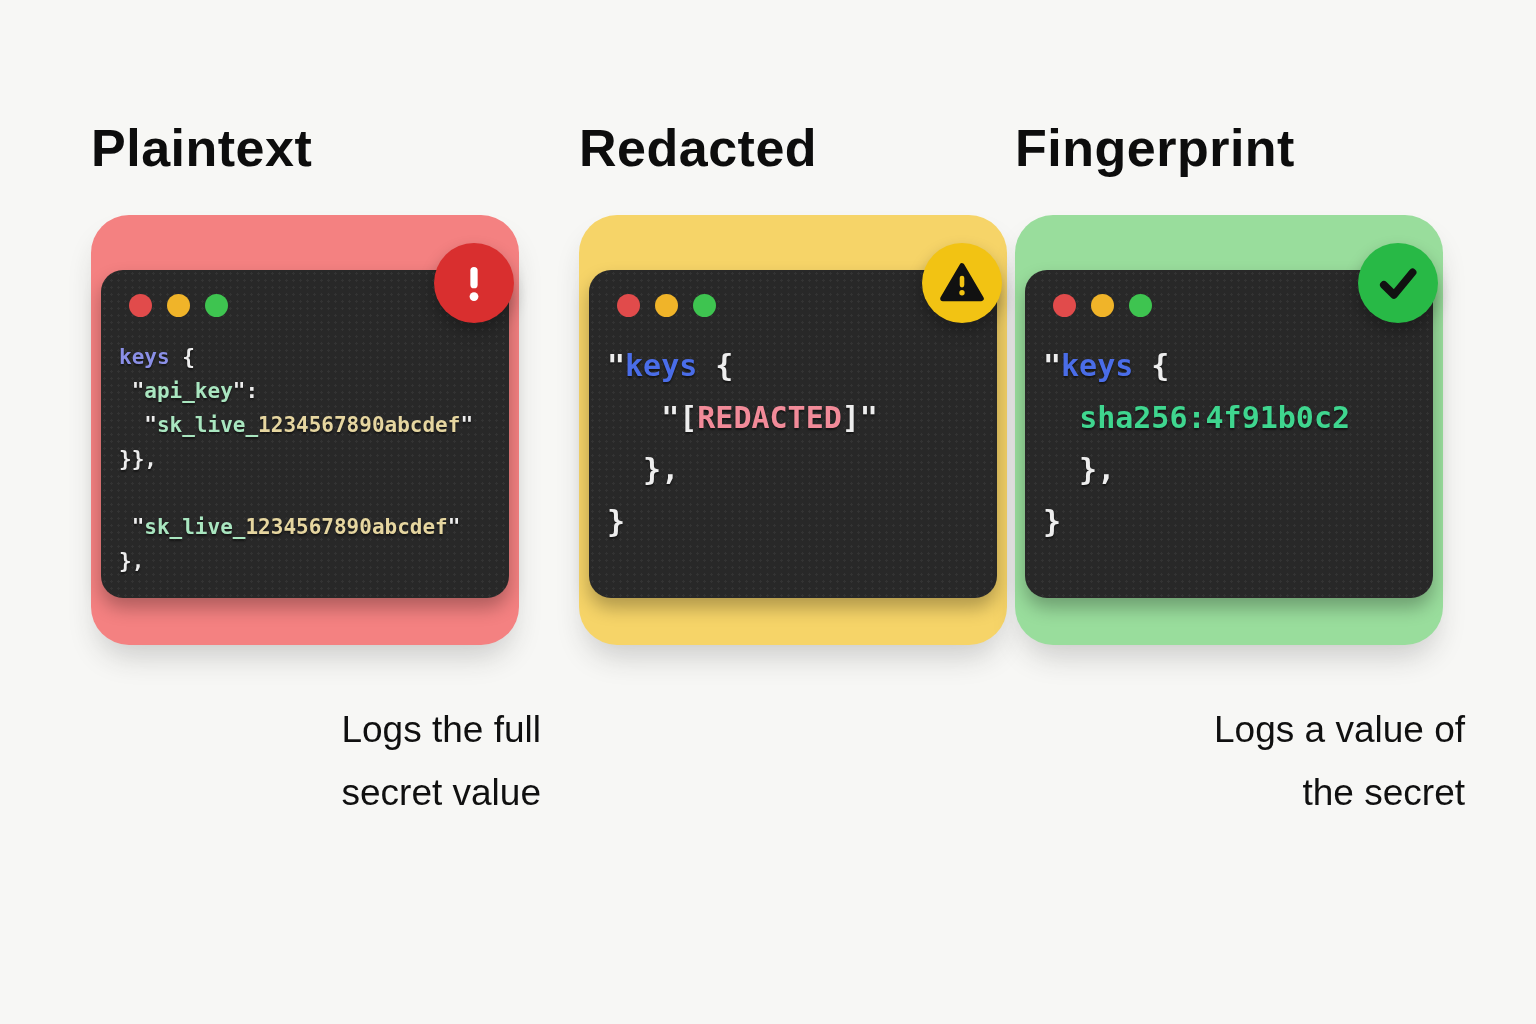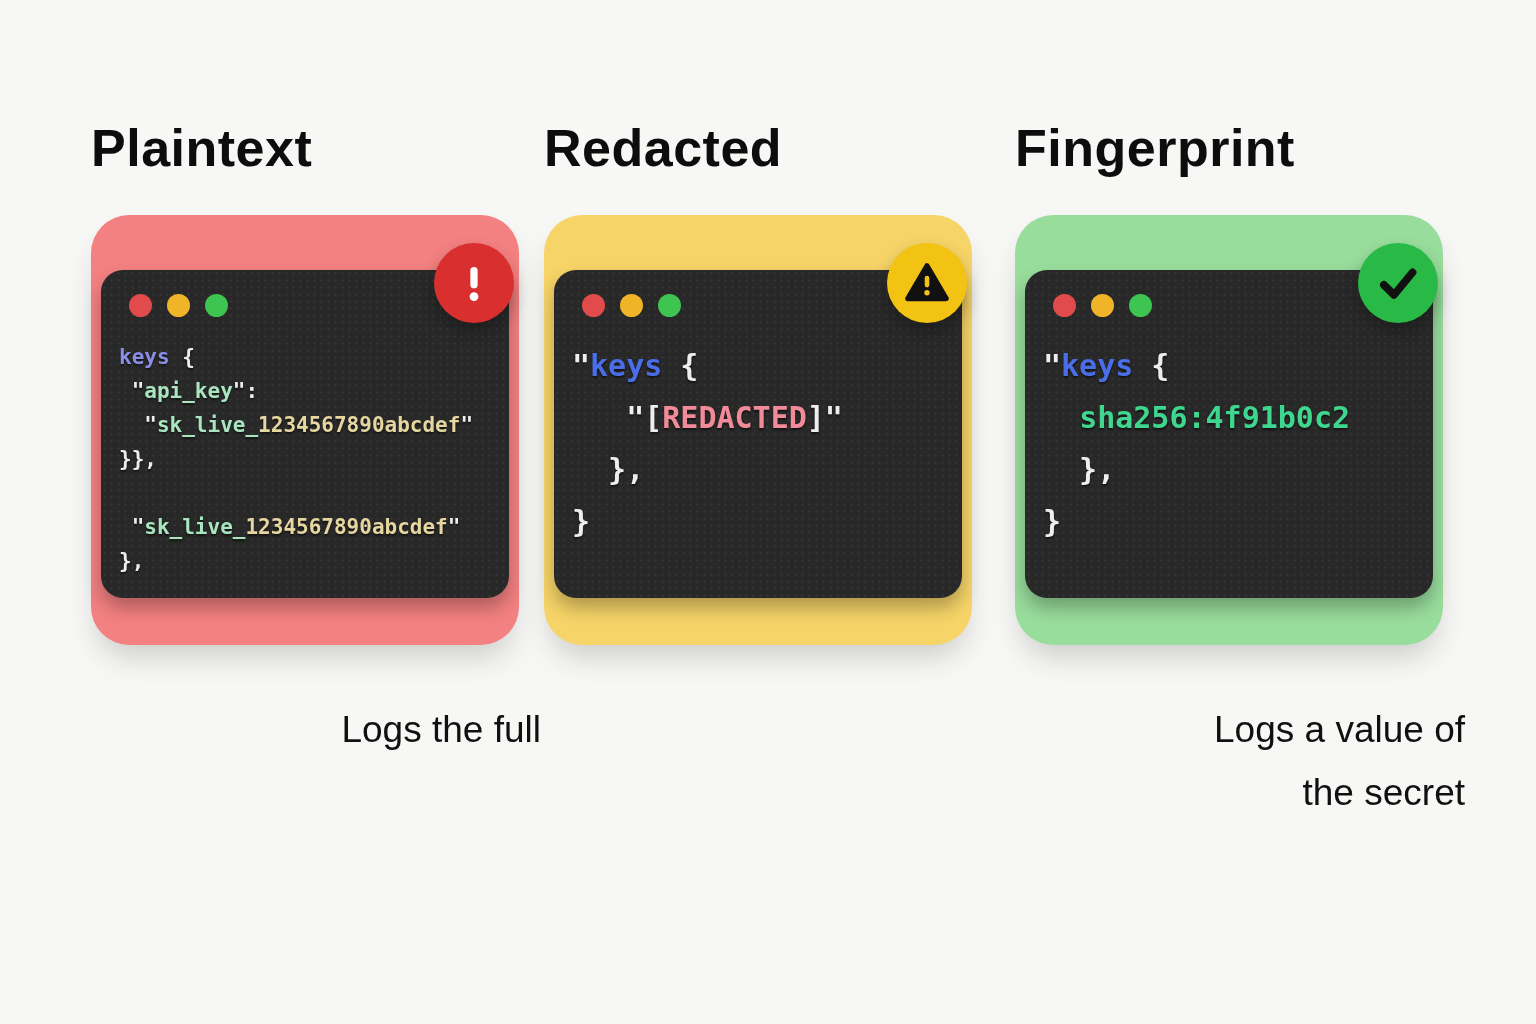--- a/index.html
+++ b/index.html
@@ -8,21 +8,21 @@
     font-family: "Liberation Sans", sans-serif;
     background: #f7f7f5;
     position: relative;
     overflow: hidden;
     color: #141414;
   }
   .canvas { position: absolute; inset: 0; }
 
   .column { position: absolute; top: 0; width: 430px; height: 1024px; }
   .col-0 { left: 91px; }
-  .col-1 { left: 544px; }
+  .col-1 { left: 579px; }
   .col-2 { left: 1015px; }
 
   .col-title {
     position: absolute; top: 118px; left: 0; width: 100%;
     text-align: left;
     font-size: 52px; font-weight: 600; letter-spacing: 0.5px;
     color: #0d0d0d;
   }
 
   .card {
@@ -105,20 +105,21 @@
       </div>
       <div class="badge" style="background: rgb(217, 47, 47);">
         <svg width="46" height="46" viewBox="0 0 24 24">
           <rect x="10.1" y="3.6" width="3.8" height="11.2" rx="1.9" fill="#ffffff"></rect>
           <circle cx="12" cy="19.1" r="2.3" fill="#ffffff"></circle>
         </svg>
       </div>
     </div>
     <div class="caption">
       <div>Logs the full</div>
+      <div>secret value</div>
     </div>
   </section>
 
   <section class="column col-1">
     <h2 class="col-title">Redacted</h2>
     <div class="card" style="background: rgb(246, 212, 104);">
       <div class="terminal" style="background-color: rgb(40, 40, 40);">
         <div class="traffic-lights">
           <span class="dot" style="background: rgb(225, 75, 75);"></span>
           <span class="dot" style="background: rgb(240, 180, 41);"></span>

